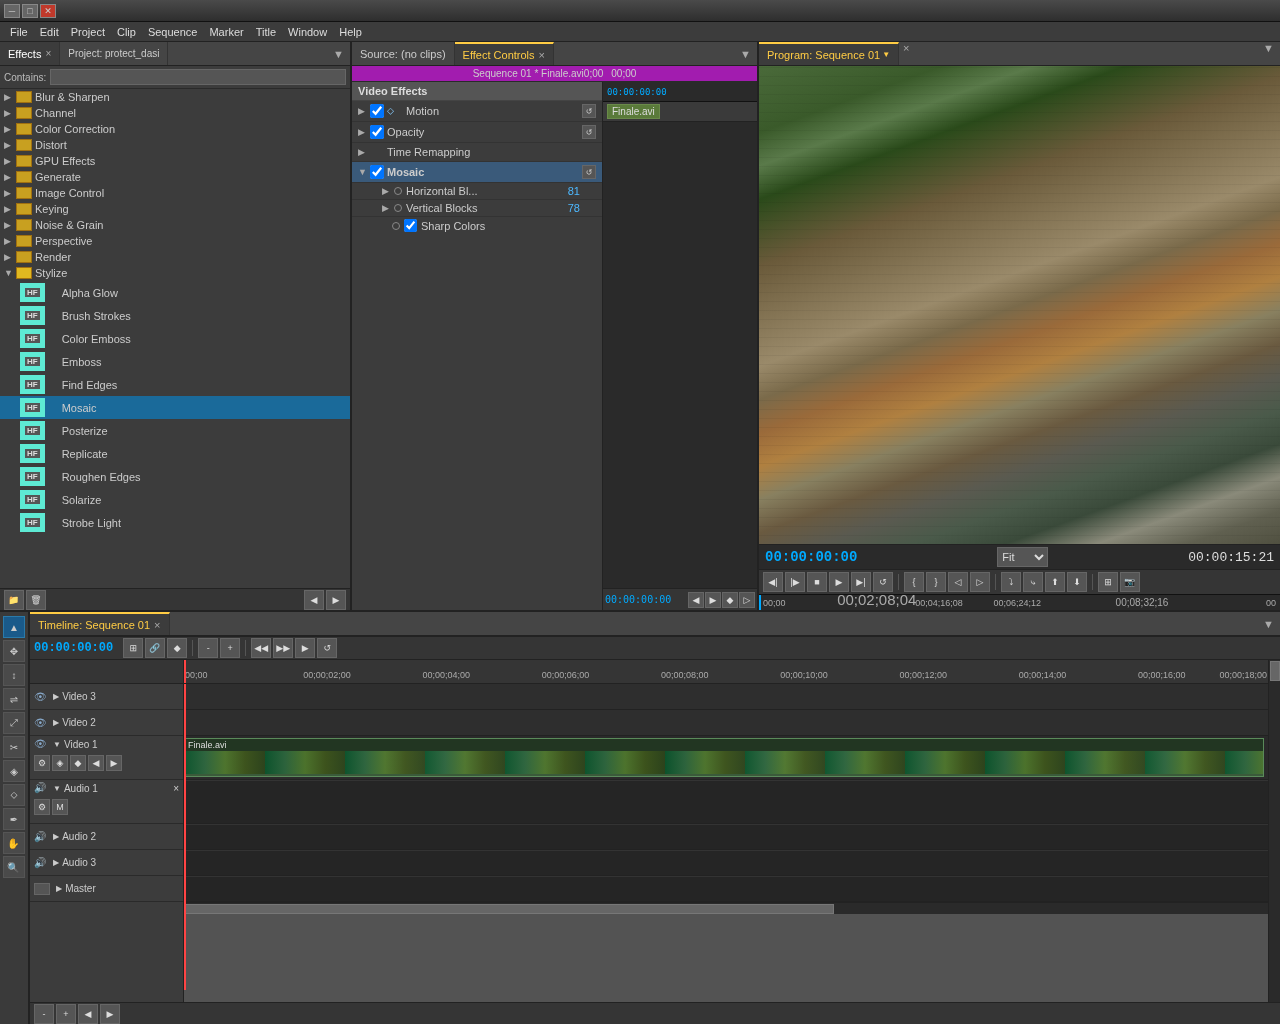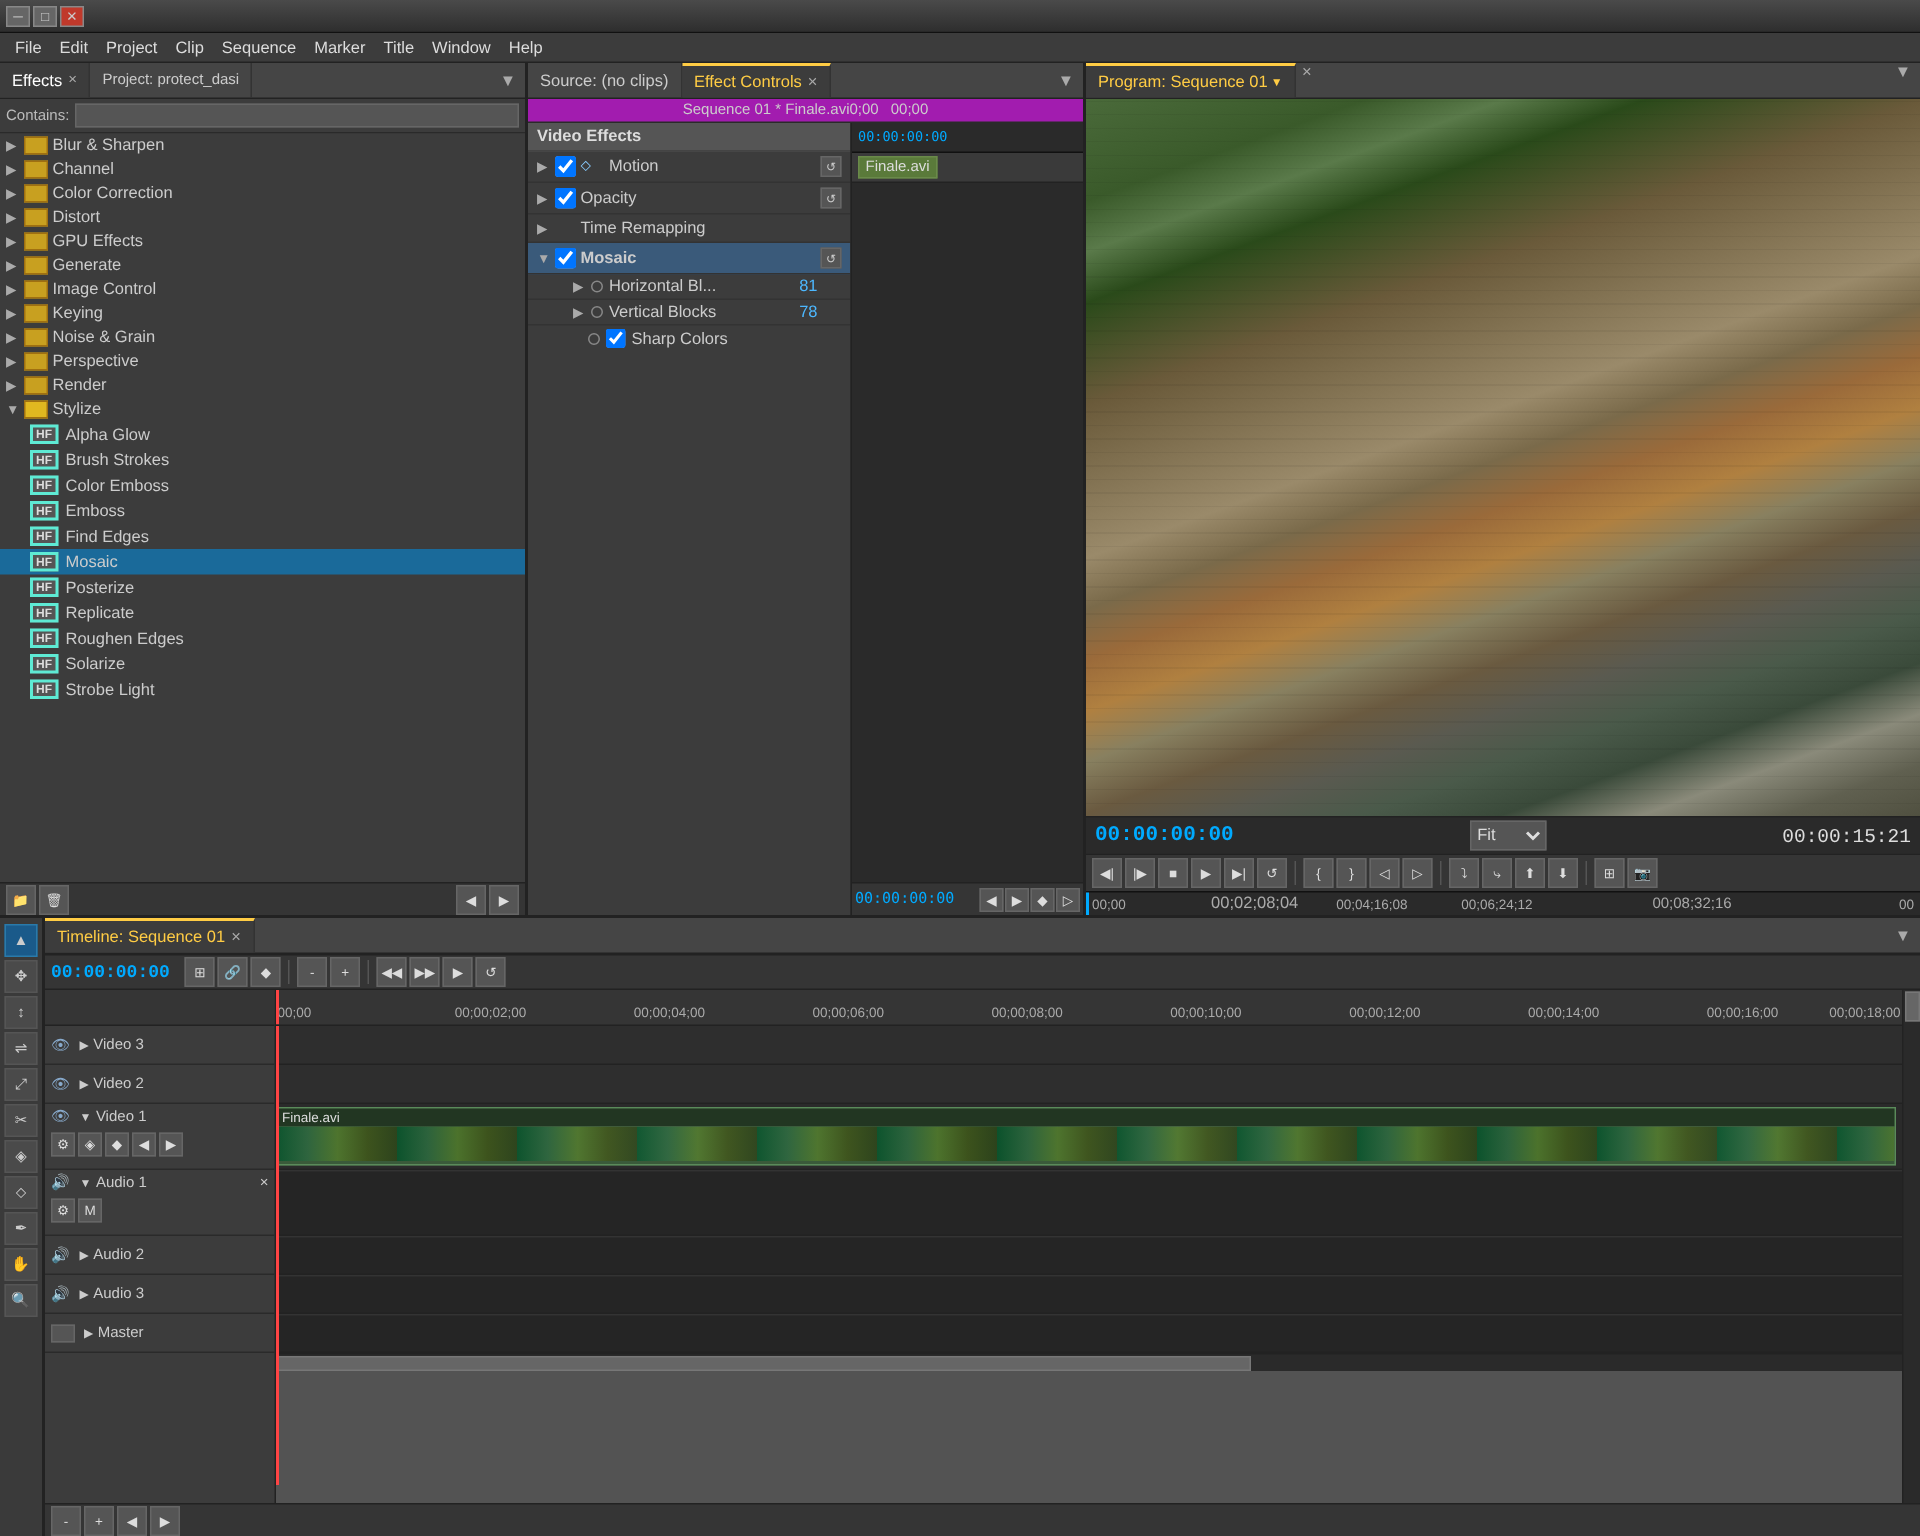--- a/index.html
+++ b/index.html
@@ -155,30 +155,30 @@
       align-items: center;
       padding: 2px 4px 2px 20px;
       cursor: pointer;
       color: #ccc;
       font-size: 11px;
     }
     .effect-item.selected { background: #1a6a9a; }
     .effect-badge {
       font-size: 8px;
       background: #555;
-      border: 2px solid #5eead4;
+      border: 5px solid #5eead4;
       color: #ddd;
       padding: 0 2px;
-      margin-right: 5px;
+      margin-right: 17px;
       font-weight: bold;
     }
     
     
     #effect-controls-panel {
-      width: 372px;
+      width: 407px;
       background: #3c3c3c;
       border-right: 2px solid #222;
       display: flex;
       flex-direction: column;
     }
     
     .ec-tabs {
       display: flex;
       background: #454545;
       height: 24px;
@@ -808,21 +808,21 @@
         <div class="ctrl-btn">⬆</div>
         <div class="ctrl-btn">⬇</div>
         <div class="section-separator"></div>
         <div class="ctrl-btn">⊞</div>
         <div class="ctrl-btn">📷</div>
       </div>
 
       <div style="background:#2a2a2a;height:16px;border-top:1px solid #111;position:relative;">
         <div style="display:flex;align-items:flex-end;height:100%;padding:0 4px;position:relative;">
           <span style="position:absolute;left:4px;bottom:2px;font-size:9px;color:#aaa;">00;00</span>
-          <span style="position:absolute;left:15%;bottom:2px;font-size:11px;color:#aaa;">00;02;08;04</span>
+          <span style="position:absolute;left:15%;bottom:2px;font-size:15px;color:#aaa;">00;02;08;04</span>
           <span style="position:absolute;left:30%;bottom:2px;font-size:9px;color:#aaa;">00;04;16;08</span>
           <span style="position:absolute;left:45%;bottom:2px;font-size:9px;color:#aaa;">00;06;24;12</span>
           <span style="position:absolute;left:60%;bottom:2px;font-size:10px;color:#aaa;margin-left:44px;">00;08;32;16</span>
           <span style="position:absolute;right:4px;bottom:2px;font-size:9px;color:#aaa;">00</span>
 
           <div style="position:absolute;left:0;top:0;width:2px;height:100%;background:#00aaff;"></div>
         </div>
       </div>
 
     </div>

